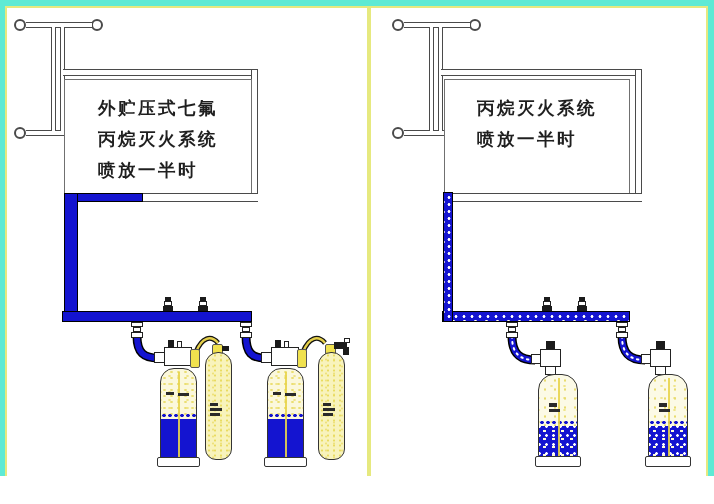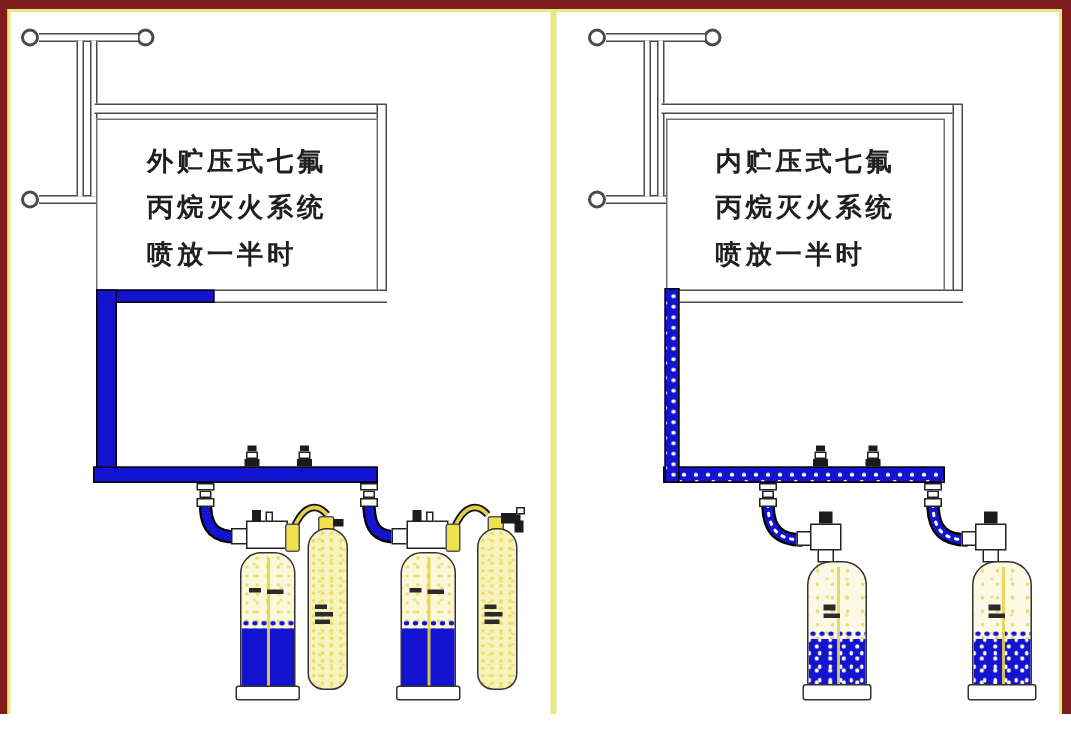--- a/index.html
+++ b/index.html
@@ -1,16 +1,16 @@
 <!DOCTYPE html>
 <html><head>
 <meta charset="utf-8">
 <style>
   html,body{margin:0;padding:0;}
-  #stage{position:relative;width:714px;height:476px;background:#7f1d1d;overflow:hidden;
+  #stage{position:relative;width:714px;height:476px;background:#5eead4;overflow:hidden;
          font-family:"DejaVu Sans","Liberation Sans",sans-serif;}
   .abs{position:absolute;box-sizing:border-box;}
   .panel{background:#FFFFFF;border:2px solid #E6E97F;}
   
   .pipe-h{background:#FFFFFF;border-top:1.5px solid #4a4a4a;border-bottom:1.5px solid #4a4a4a;}
   .pipe-v{background:#FFFFFF;border-left:1.5px solid #4a4a4a;border-right:1.5px solid #4a4a4a;}
   .branch{background:#FFFFFF;border-top:1.5px solid #4a4a4a;border-bottom:1.5px solid #4a4a4a;}
   .nozzle{width:12px;height:12px;border:2px solid #4a4a4a;border-radius:50%;background:#fff;}
   
   .blue-solid{background:#1414D0;border:1px solid #000;}
@@ -177,21 +177,20 @@
   <div class="abs nozzle z2" style="left:392px;top:127px;"></div>
   <div class="abs nozzle z2" style="left:469px;top:127px;"></div>
   <div class="abs branch z2" style="left:404px;top:22px;width:66px;height:6px;"></div>
   <div class="abs branch z2" style="left:404px;top:130px;width:66px;height:6px;"></div>
   <div class="abs pipe-v z2" style="left:429px;top:27px;width:5px;height:104px;"></div>
   <div class="abs pipe-v z2" style="left:438px;top:27px;width:5px;height:104px;"></div>
   <div class="abs pipe-h z2" style="left:441px;top:69px;width:201px;height:7px;"></div>
   <div class="abs pipe-v z2" style="left:635px;top:70px;width:7px;height:125px;"></div>
   <div class="abs tbox z2" style="left:444px;top:79px;width:186px;height:119px;">
     <div class="inner">
-      <span class="line">内贮压式七氟</span>
       <span class="line">丙烷灭火系统</span>
       <span class="line">喷放一半时</span>
     </div>
   </div>
   <div class="abs pipe-h z2" style="left:452px;top:193px;width:190px;height:9px;"></div>
   <div class="abs blue-speckle z2" style="left:442px;top:311px;width:188px;height:11px;"></div>
   <div class="abs blue-speckle z2" style="left:443px;top:192px;width:10px;height:130px;"></div>
 
   <div class="abs dark z2" style="left:544px;top:297px;width:6px;height:4px;"></div>
   <div class="abs fit z2" style="left:543px;top:301px;width:8px;height:5px;"></div>

